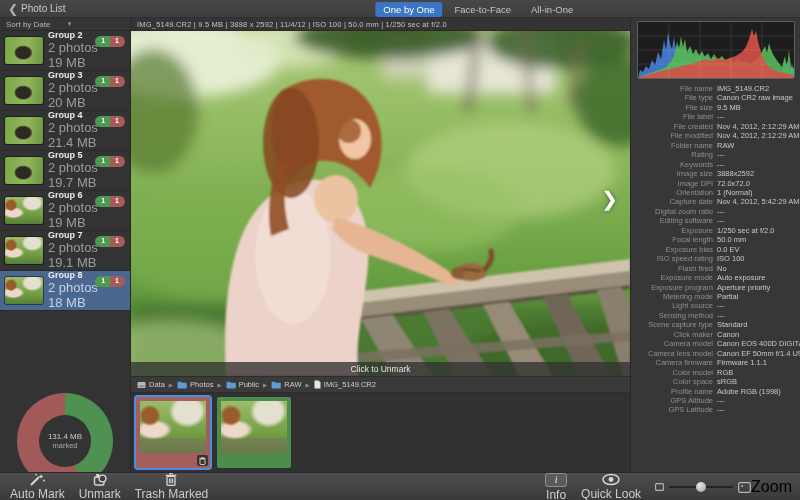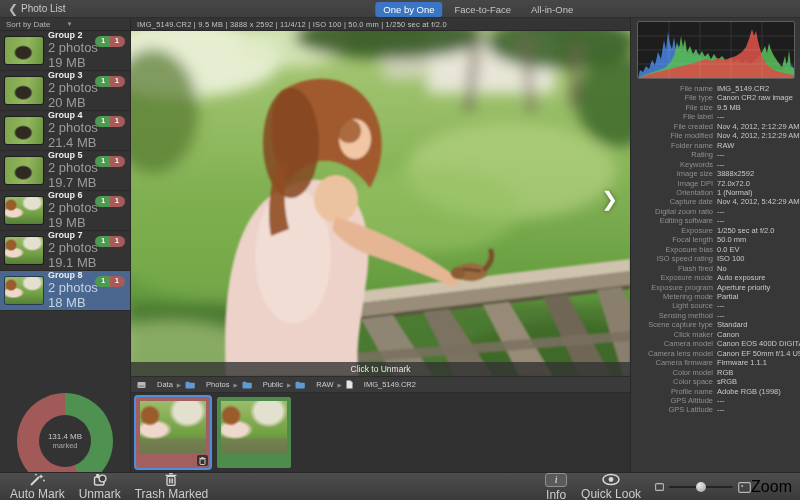--- a/index.html
+++ b/index.html
@@ -79,21 +79,21 @@
   .unmark-strip { position:absolute; left:0; bottom:0; width:100%; height:14px;
     background:rgba(50,50,50,.78); display:flex; align-items:center; justify-content:center;
     color:#e8e8e8; font-size:8.5px; }
   .next-arrow { position:absolute; right:12px; top:158px; color:#fff; font-size:20px;
     text-shadow:0 0 4px rgba(0,0,0,.45); line-height:20px; }
 
   
   .crumbbar { position:absolute; left:131px; top:376px; width:499px; height:17px;
     background:#3a3a3a; border-top:1px solid #2c2c2c; border-bottom:1px solid #2c2c2c;
     display:flex; align-items:center; gap:4px; padding-left:6px; }
-  .crumb { display:flex; align-items:flex-end; gap:11px; color:#cfcfcf; font-size:7.5px; }
+  .crumb { display:flex; align-items:flex-end; gap:3px; color:#cfcfcf; font-size:7.5px; }
   .crumb-sep { color:#8a8a8a; font-size:5.5px; }
   .crumb svg { display:block; }
 
   
   .thumbstrip { position:absolute; left:131px; top:393px; width:499px; height:79px;
     background:#313131; }
   .tcard { position:absolute; top:4px; width:74px; height:71px; border-radius:2px; }
   .tcard.marked { left:5px; background:#a25f5e; box-shadow:0 0 0 2px #4c8fe0; }
   .tcard.keep { left:86px; background:#4e8c4c; }
   .tphoto { position:absolute; left:4px; top:4px; width:66px; height:52px;

